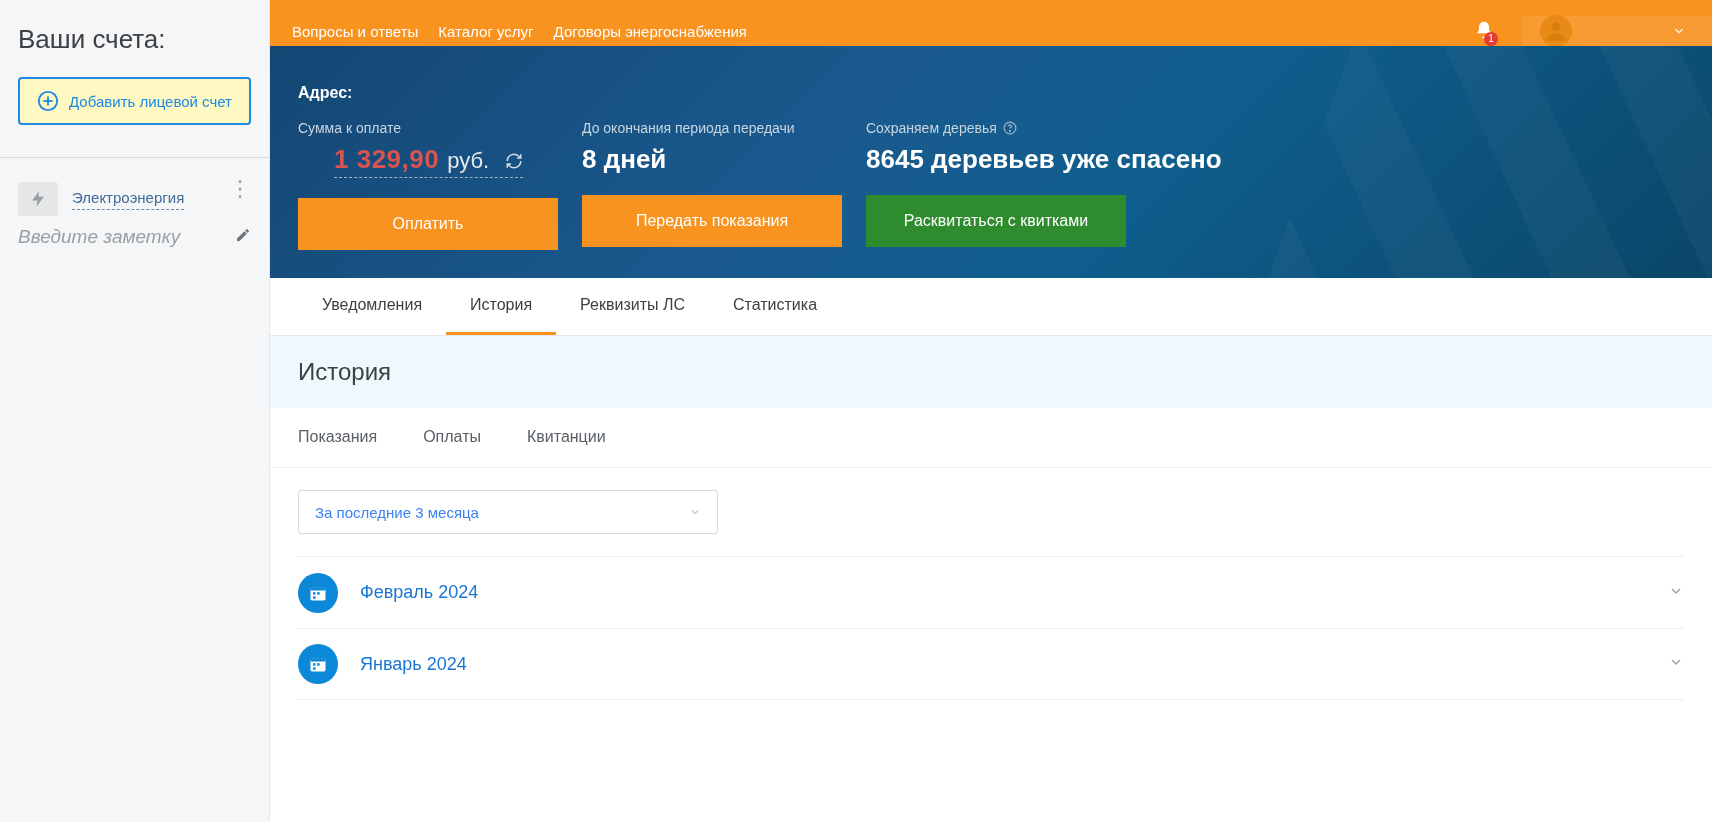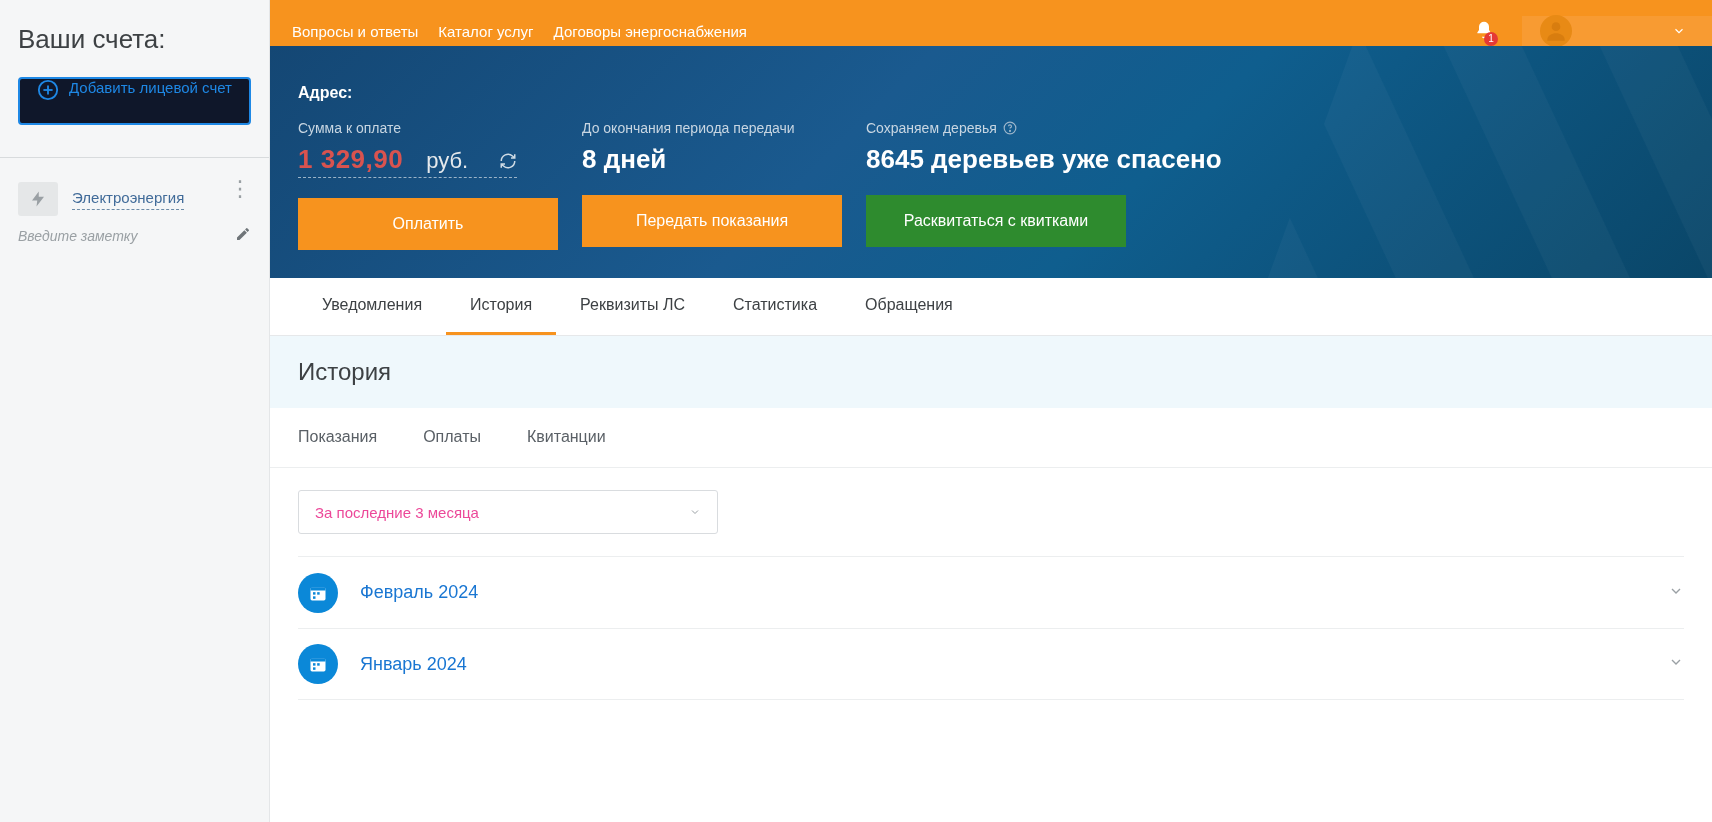--- a/index.html
+++ b/index.html
@@ -1,30 +1,30 @@
 <!DOCTYPE html>
 <html><head>
 <meta charset="utf-8">
 <style>
 * { margin: 0; padding: 0; box-sizing: border-box; }
 body { font-family: Arial, Helvetica, sans-serif; background: #fff; width: 1712px; height: 822px; overflow: hidden; display: flex; }
 
 
 .sidebar { width: 270px; background: #f5f6f7; border-right: 1px solid #e4e6e8; padding: 24px 18px 18px 18px; display: flex; flex-direction: column; }
 .sidebar-title { font-size: 26px; color: #3d4144; font-weight: 400; margin-bottom: 22px; }
-.add-account-btn { display:flex; justify-content:center; gap:10px; width:100%; height:48px; border:2px solid #1e88e5; border-radius:4px; background:#0f172a; color:#1e88e5; font-size:15px; cursor:pointer; }
+.add-account-btn { display:flex; align-items:center; justify-content:center; gap:10px; width:100%; height:48px; border:2px solid #1e88e5; border-radius:4px; background:#fef9c3; color:#1e88e5; font-size:15px; cursor:pointer; }
 .add-account-btn svg { stroke:#1e88e5; }
 .sidebar-divider { height:1px; background:#d8dbdd; margin:32px -18px 0 -18px; }
 .account-item { margin-top:20px; display:flex; flex-direction:column; position:relative; padding:4px 0 8px 0; }
 .account-row { display:flex; align-items:center; gap:14px; }
 .account-icon-wrap { width:40px; height:34px; background:#e5e7e8; border-radius:3px; display:flex; align-items:center; justify-content:center; }
 .account-name { color:#416b99; font-size:15px; border-bottom:1px dashed #6d8ba7; padding-bottom:3px; cursor:pointer; }
 .account-menu { position:absolute; right:0; top:0; color:#9aa0a4; font-size:22px; cursor:pointer; line-height:1; }
 .note-row { display:flex; align-items:center; gap:8px; margin-top:10px; }
-.note-placeholder { color:#9aa0a4; font-style:italic; font-size:14px; flex:1; }
+.note-placeholder { color:#9aa0a4; font-style:italic; font-size:19px; flex:1; }
 .note-edit { color:#6f7579; cursor:pointer; }
 
 
 .main { flex:1; display:flex; flex-direction:column; }
 
 
 .topbar { height:46px; background:#f7931e; display:flex; align-items:center; padding:16px 22px 0 22px; color:#fff; font-size:15px; }
 .topbar-links { display:flex; gap:20px; }
 .topbar-link { color:#fff; cursor:pointer; }
 .topbar-spacer { flex:1; }
@@ -42,21 +42,21 @@
 .logo span{position:relative;font-size:9px;font-weight:bold;color:#fff;}
 .account-label { font-size:16px; font-weight:600; margin-top:6px; }
 .gifts-btn { margin-left:auto; background:#ffa82e; border:none; color:#fff; height:48px; padding:0 32px; display:flex; align-items:center; gap:14px; font-size:16px; border-radius:2px; cursor:pointer; }
 .addr-label { font-size:16px; font-weight:600; margin:14px 0 18px 0; position:relative; z-index:1;}
 .hero-cols { display:flex; gap:0; position:relative; z-index:1;}
 .hero-col { display:flex; flex-direction:column; }
 .hero-col.c1 { width:284px; }
 .hero-col.c2 { width:284px; }
 .hero-col.c3 { flex:1; }
 .hero-small { font-size:14px; color:#c8d6e2; margin-bottom:8px; display:flex; align-items:center; gap:6px;}
-.amount-row { display:flex; align-items:baseline; gap:23px; border-bottom:1px dashed #9bb3c7; width:fit-content; padding-bottom:2px;}
+.amount-row { display:flex; align-items:baseline; gap:8px; border-bottom:1px dashed #9bb3c7; width:fit-content; padding-bottom:2px;margin-left:36px;}
 .amount-val { font-size:26px; font-weight:700; color:#d9534f; letter-spacing:0.5px;}
 .amount-cur { font-size:22px; color:#e5e9ec;}
 .refresh-icon { margin-left:8px; color:#cfdbe5; cursor:pointer; position:relative; top:2px;}
 .days-val { font-size:26px; font-weight:600; }
 .trees-val { font-size:26px; font-weight:600; }
 .hero-btn { margin-top:20px; height:52px; border:none; color:#fff; font-size:16px; cursor:pointer; width:260px; }
 .btn-orange { background:#f7931e; }
 .btn-green { background:#2e8b2e; }
 
 
@@ -64,21 +64,21 @@
 .maintab { padding:18px 24px; font-size:16px; color:#3d4144; cursor:pointer; border-bottom:3px solid transparent; }
 .maintab.active { border-bottom-color:#f7931e; }
 
 
 .history-hdr { background:#eff8fc; padding:22px 28px; font-size:24px; color:#3d4144; }
 .subtabs { display:flex; padding:0 28px; border-bottom:1px solid #eceeef; }
 .subtab { padding:20px 28px 18px 0; margin-right:18px; font-size:16px; color:#5a6066; cursor:pointer; border-bottom:3px solid transparent;}
 .subtab.active { border-bottom-color:#f7931e; color:#3d4144;}
 
 .filter-row { padding:22px 28px; }
-.period-select { width:420px; height:44px; border:1px solid #d9dcdf; border-radius:3px; background:#fff; display:flex; align-items:center; justify-content:space-between; padding:8px 16px; color:#ec4899; font-size:15px; cursor:pointer;}
+.period-select { width:420px; height:44px; border:1px solid #d9dcdf; border-radius:3px; background:#fff; display:flex; align-items:center; justify-content:space-between; padding:8px 16px; color:#3b82f6; font-size:15px; cursor:pointer;}
 
 .months { padding:0 28px; }
 .month-row { display:flex; align-items:center; height:72px; border-top:1px solid #eceeef; cursor:pointer; position:relative;}
 .month-row:last-child { border-bottom:1px solid #eceeef; }
 .cal-icon { width:40px; height:40px; background:#0b88d8; border-radius:50%; display:flex; align-items:center; justify-content:center; margin-right:22px;}
 .month-label { color:#1976d2; font-size:18px; }
 .month-chevron { margin-left:auto; color:#9aa0a4; }
 </style>
 </head>
 <body>
@@ -177,21 +177,20 @@
         <button class="hero-btn btn-green">Расквитаться с квитками</button>
       </div>
     </div>
   </div>
 
   <div class="maintabs">
     <div class="maintab">Уведомления</div>
     <div class="maintab active">История</div>
     <div class="maintab">Реквизиты ЛС</div>
     <div class="maintab">Статистика</div>
-    <div class="maintab">Обращения</div>
   </div>
 
   <div class="history-hdr">История</div>
 
   <div class="subtabs">
     <div class="subtab">Показания</div>
     <div class="subtab">Оплаты</div>
     <div class="subtab">Квитанции</div>
   </div>
 

